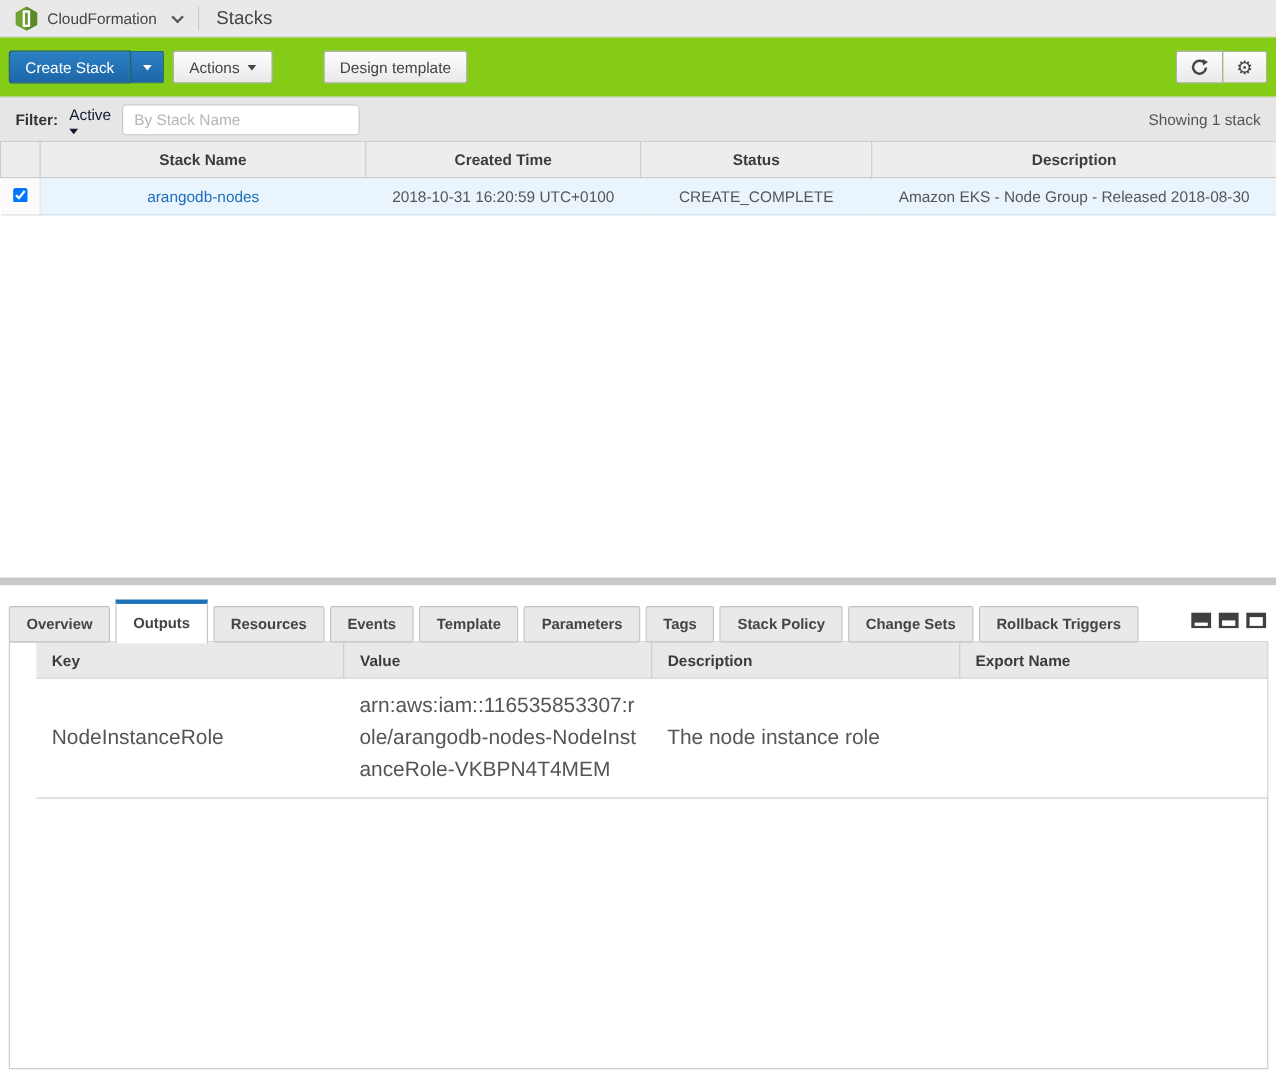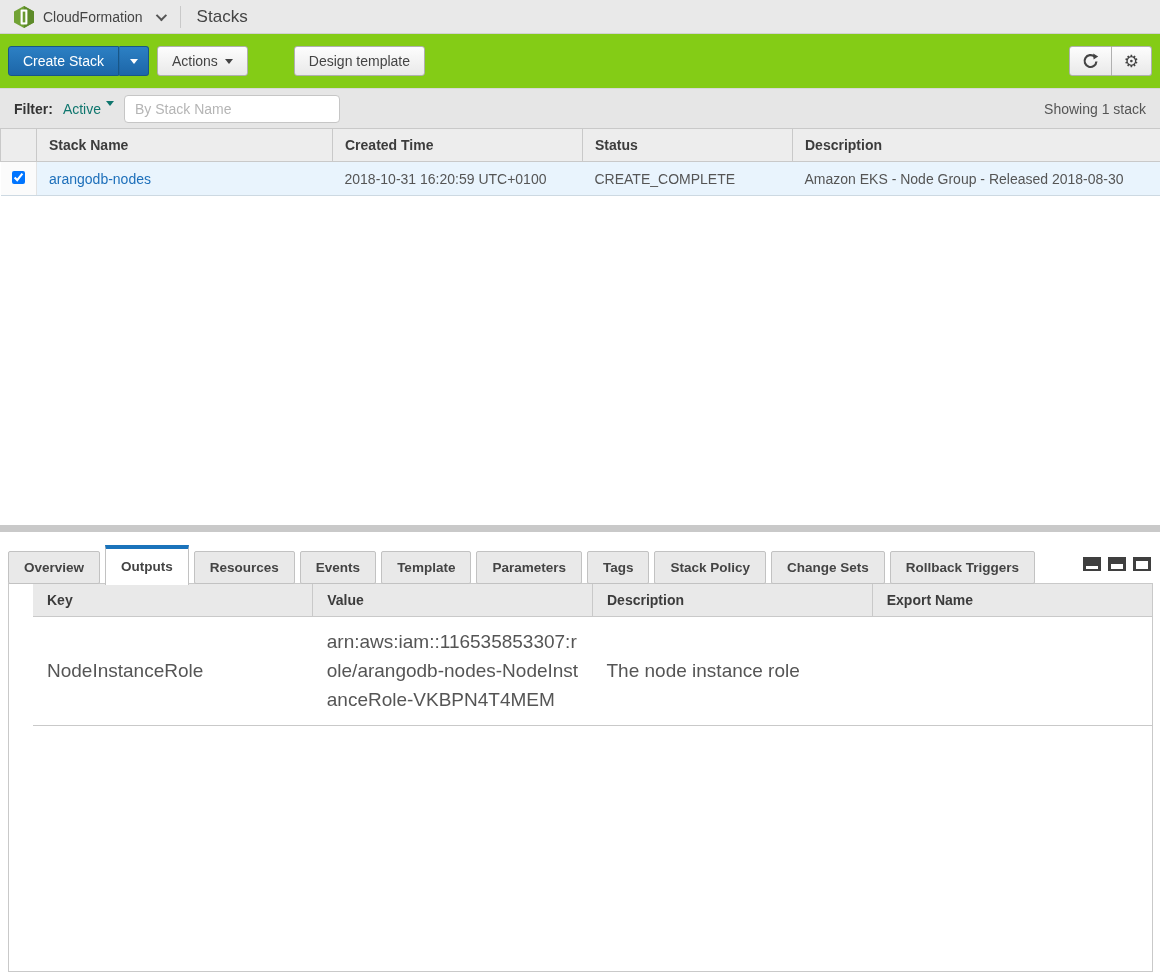--- a/index.html
+++ b/index.html
@@ -44,32 +44,32 @@
   .gap-design { margin-left: 46px; }
   .right-tools { margin-left: auto; }
   .icon-btn { padding: 6px 12px; font-size: 15px; }
 
   
   .filterbar {
     height: 40px; background: #e6e6e6; border-top: 1px solid #d8d8d8;
     display: flex; align-items: center; padding: 0 14px; gap: 10px;
   }
   .filter-label { font-weight: bold; font-size: 14px; color: #333; }
-  .filter-active { color: #0f766e; font-size: 14px; display: inline-flex; align-items: flex-start; gap: 5px; cursor: pointer; text-decoration: none; }
+  .filter-active { color: #0f172a; font-size: 14px; display: inline-flex; align-items: flex-start; gap: 5px; cursor: pointer; text-decoration: none; flex-direction: column; }
   .search-input {
     width: 216px; height: 28px; border: 1px solid #c6c6c6; border-radius: 4px;
     padding: 0 10px; font-size: 14px; font-family: "Liberation Sans", sans-serif; color: #444;
     background: #fff;
   }
   .search-input::placeholder { color: #b5b5b5; }
   .showing { margin-left: auto; font-size: 14px; color: #555; }
 
   
   table { border-collapse: collapse; width: 1160px; table-layout: fixed; }
-  .stacks-table th, .stacks-table td { text-align: left; font-size: 14px; }
+  .stacks-table th, .stacks-table td { text-align: center; font-size: 14px; }
   .stacks-table thead th {
     background: #ededed; border: 1px solid #c9c9c9; border-left: none;
     height: 33px; padding: 0 12px; color: #3c3c3c; font-weight: bold;
   }
   .stacks-table thead th:first-child { border-left: 1px solid #c9c9c9; }
   .stacks-table tbody td {
     height: 34px; padding: 0 12px; background: #e9f4fd; border-bottom: 1px solid #cdd9e2;
     color: #555;
   }
   .stacks-table tbody td.cb-cell { background: #fbfbfb; border-right: 1px solid #e3e3e3; text-align: center; padding: 0; }

